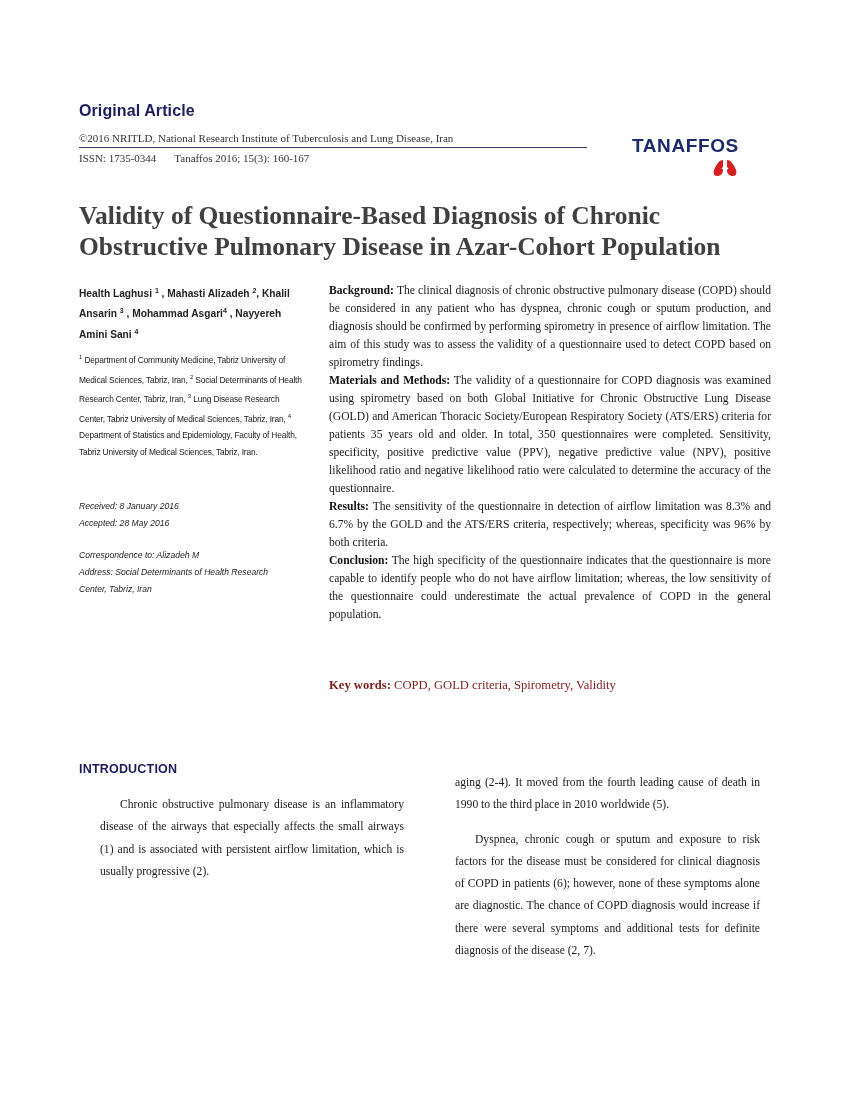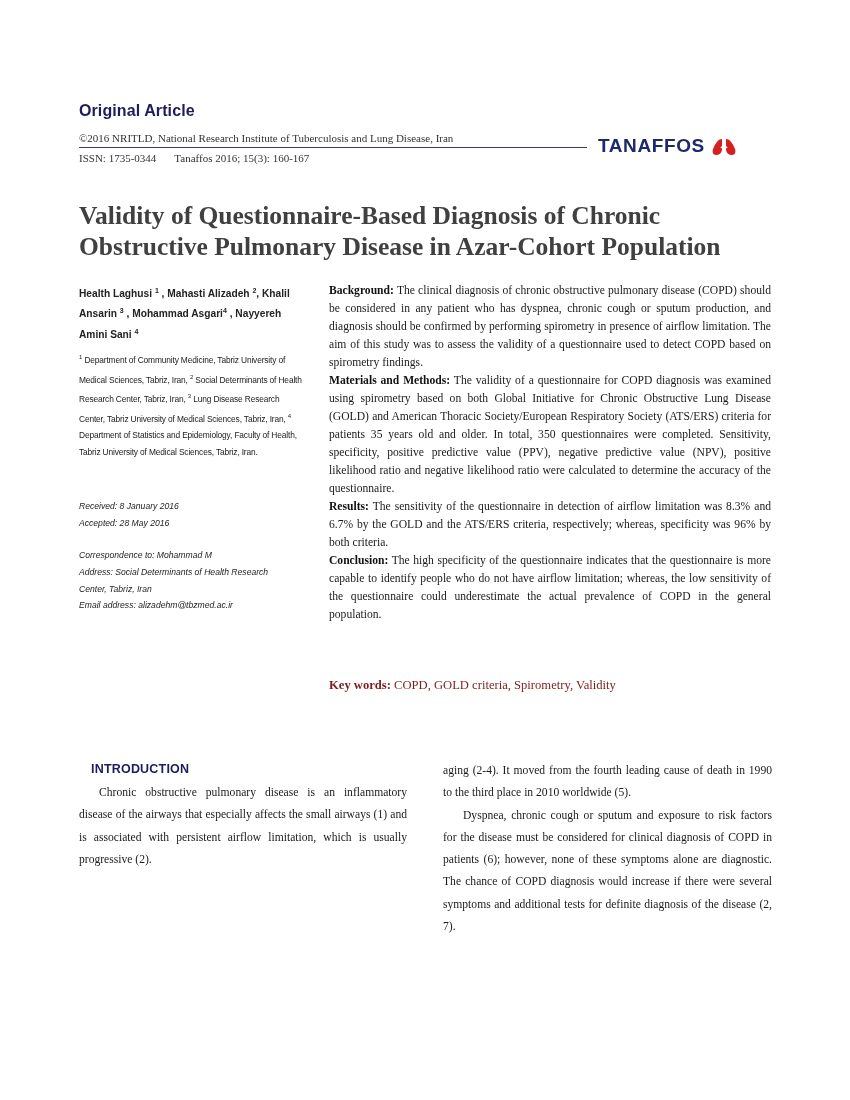--- a/index.html
+++ b/index.html
@@ -5,43 +5,43 @@
   html, body { margin: 0; padding: 0; background: #ffffff; }
   body { width: 850px; height: 1100px; position: relative; overflow: hidden; font-family: "DejaVu Serif", serif; color: #1a1a1a; }
   .abs { position: absolute; }
 
   .article-type { left: 79px; top: 102px; font-family: "Liberation Sans", sans-serif; font-weight: bold; font-size: 16px; color: #1c1c5e; letter-spacing: 0.1px; }
   .copyright { left: 79px; top: 132px; font-family: "Liberation Serif", serif; font-size: 11px; color: #333; text-align: right; }
   .rule { left: 79px; top: 147px; width: 508px; height: 1px; background: #3a3a6a; }
   .issn { left: 79px; top: 152px; font-family: "Liberation Serif", serif; font-size: 11px; color: #333; }
   .issn span { margin-right: 18px; }
 
-  .brand { left: 598px; top: 135px; display: flex; align-items: center; }
+  .brand { left: 632px; top: 135px; display: flex; align-items: flex-end; flex-direction: column; }
   .brand-name { font-family: "Liberation Sans", sans-serif; font-weight: bold; font-size: 19px; color: #1c2a6b; letter-spacing: 0.6px; }
   .brand-logo { margin-left: 5px; width: 28px; height: 20px; }
 
   .title { left: 79px; top: 200px; width: 700px; font-family: "Liberation Serif", serif; font-weight: bold; font-size: 25.5px; line-height: 31px; color: #404040; }
 
   .authors { left: 79px; top: 282px; width: 225px; font-family: "Liberation Sans", sans-serif; font-weight: bold; font-size: 10.2px; line-height: 17px; color: #222; }
   .authors sup { font-size: 7px; }
   .affil { left: 79px; top: 349px; width: 225px; font-family: "Liberation Sans", sans-serif; font-size: 8.4px; line-height: 16.8px; color: #222; letter-spacing: -0.15px; }
   .affil sup { font-size: 6px; }
   .meta { left: 79px; width: 225px; font-family: "Liberation Sans", sans-serif; font-style: italic; font-size: 8.6px; line-height: 16.8px; color: #222; }
   .meta div { white-space: nowrap; }
 
   .abstract { left: 329px; top: 282px; width: 442px; font-family: "Liberation Serif", serif; font-size: 11.6px; line-height: 18px; text-align: justify; color: #1a1a1a; }
   .abstract p { margin: 0; }
   .abstract b { color: #111; }
   .keywords { left: 329px; top: 678px; font-family: "Liberation Serif", serif; font-size: 12.6px; color: #7f1d1d; }
 
-  .intro-head { left: 79px; top: 762px; font-family: "Liberation Sans", sans-serif; font-weight: 900; font-size: 12.5px; color: #1c1c5e; letter-spacing: 0.2px; margin-left: 12px; }
+  .intro-head { left: 79px; top: 762px; font-family: "Liberation Sans", sans-serif; font-weight: 900; font-size: 12.5px; color: #1c1c5e; letter-spacing: 0.2px; }
   .col { font-family: "Liberation Serif", serif; font-size: 11.6px; line-height: 22.3px; text-align: justify; color: #1a1a1a; }
-  .col p { margin: 0; }
+  .col p { margin: 12px; }
   .col .indent { text-indent: 20px; }
-  .col-left { left: 79px; top: 782px; width: 328px; }
+  .col-left { left: 88px; top: 782px; width: 328px; }
   .col-right { left: 443px; top: 760px; width: 329px; }
 </style>
 </head>
 <body>
 
 <div class="abs article-type">Original Article</div>
 <div class="abs copyright">©2016 NRITLD, National Research Institute of Tuberculosis and Lung Disease, Iran</div>
 <div class="abs rule"></div>
 <div class="abs issn">
   <span>ISSN: 1735-0344</span><span>Tanaffos 2016; 15(3): 160-167</span>
@@ -75,24 +75,23 @@
   <sup>3</sup> <span>Lung Disease Research Center, Tabriz University of Medical Sciences, Tabriz, Iran,</span>
   <sup>4</sup> <span>Department of Statistics and Epidemiology, Faculty of Health, Tabriz University of Medical Sciences, Tabriz, Iran.</span>
 </div>
 
 <div class="abs meta" style="top:498px;">
   <div>Received: 8 January 2016</div>
   <div>Accepted: 28 May 2016</div>
 </div>
 
 <div class="abs meta" style="top:547px;">
-  <div>Correspondence to: Mohammad M</div>
+  <div>Correspondence to: Alizadeh M</div>
   <div>Address: Social Determinants of Health Research</div>
   <div>Center, Tabriz, Iran</div>
-  <div>Email address: alizadehm@tbzmed.ac.ir</div>
 </div>
 
 <div class="abs abstract">
   <p><b>Background:</b> <span>The clinical diagnosis of chronic obstructive pulmonary disease (COPD) should be considered in any patient who has dyspnea, chronic cough or sputum production, and diagnosis should be confirmed by performing spirometry in presence of airflow limitation. The aim of this study was to assess the validity of a questionnaire used to detect COPD based on spirometry findings.</span></p>
   <p><b>Materials and Methods:</b> <span>The validity of a questionnaire for COPD diagnosis was examined using spirometry based on both Global Initiative for Chronic Obstructive Lung Disease (GOLD) and American Thoracic Society/European Respiratory Society (ATS/ERS) criteria for patients 35 years old and older. In total, 350 questionnaires were completed. Sensitivity, specificity, positive predictive value (PPV), negative predictive value (NPV), positive likelihood ratio and negative likelihood ratio were calculated to determine the accuracy of the questionnaire.</span></p>
   <p><b>Results:</b> <span>The sensitivity of the questionnaire in detection of airflow limitation was 8.3% and 6.7% by the GOLD and the ATS/ERS criteria, respectively; whereas, specificity was 96% by both criteria.</span></p>
   <p><b>Conclusion:</b> <span>The high specificity of the questionnaire indicates that the questionnaire is more capable to identify people who do not have airflow limitation; whereas, the low sensitivity of the questionnaire could underestimate the actual prevalence of COPD in the general population.</span></p>
 </div>
 
 <div class="abs keywords">

